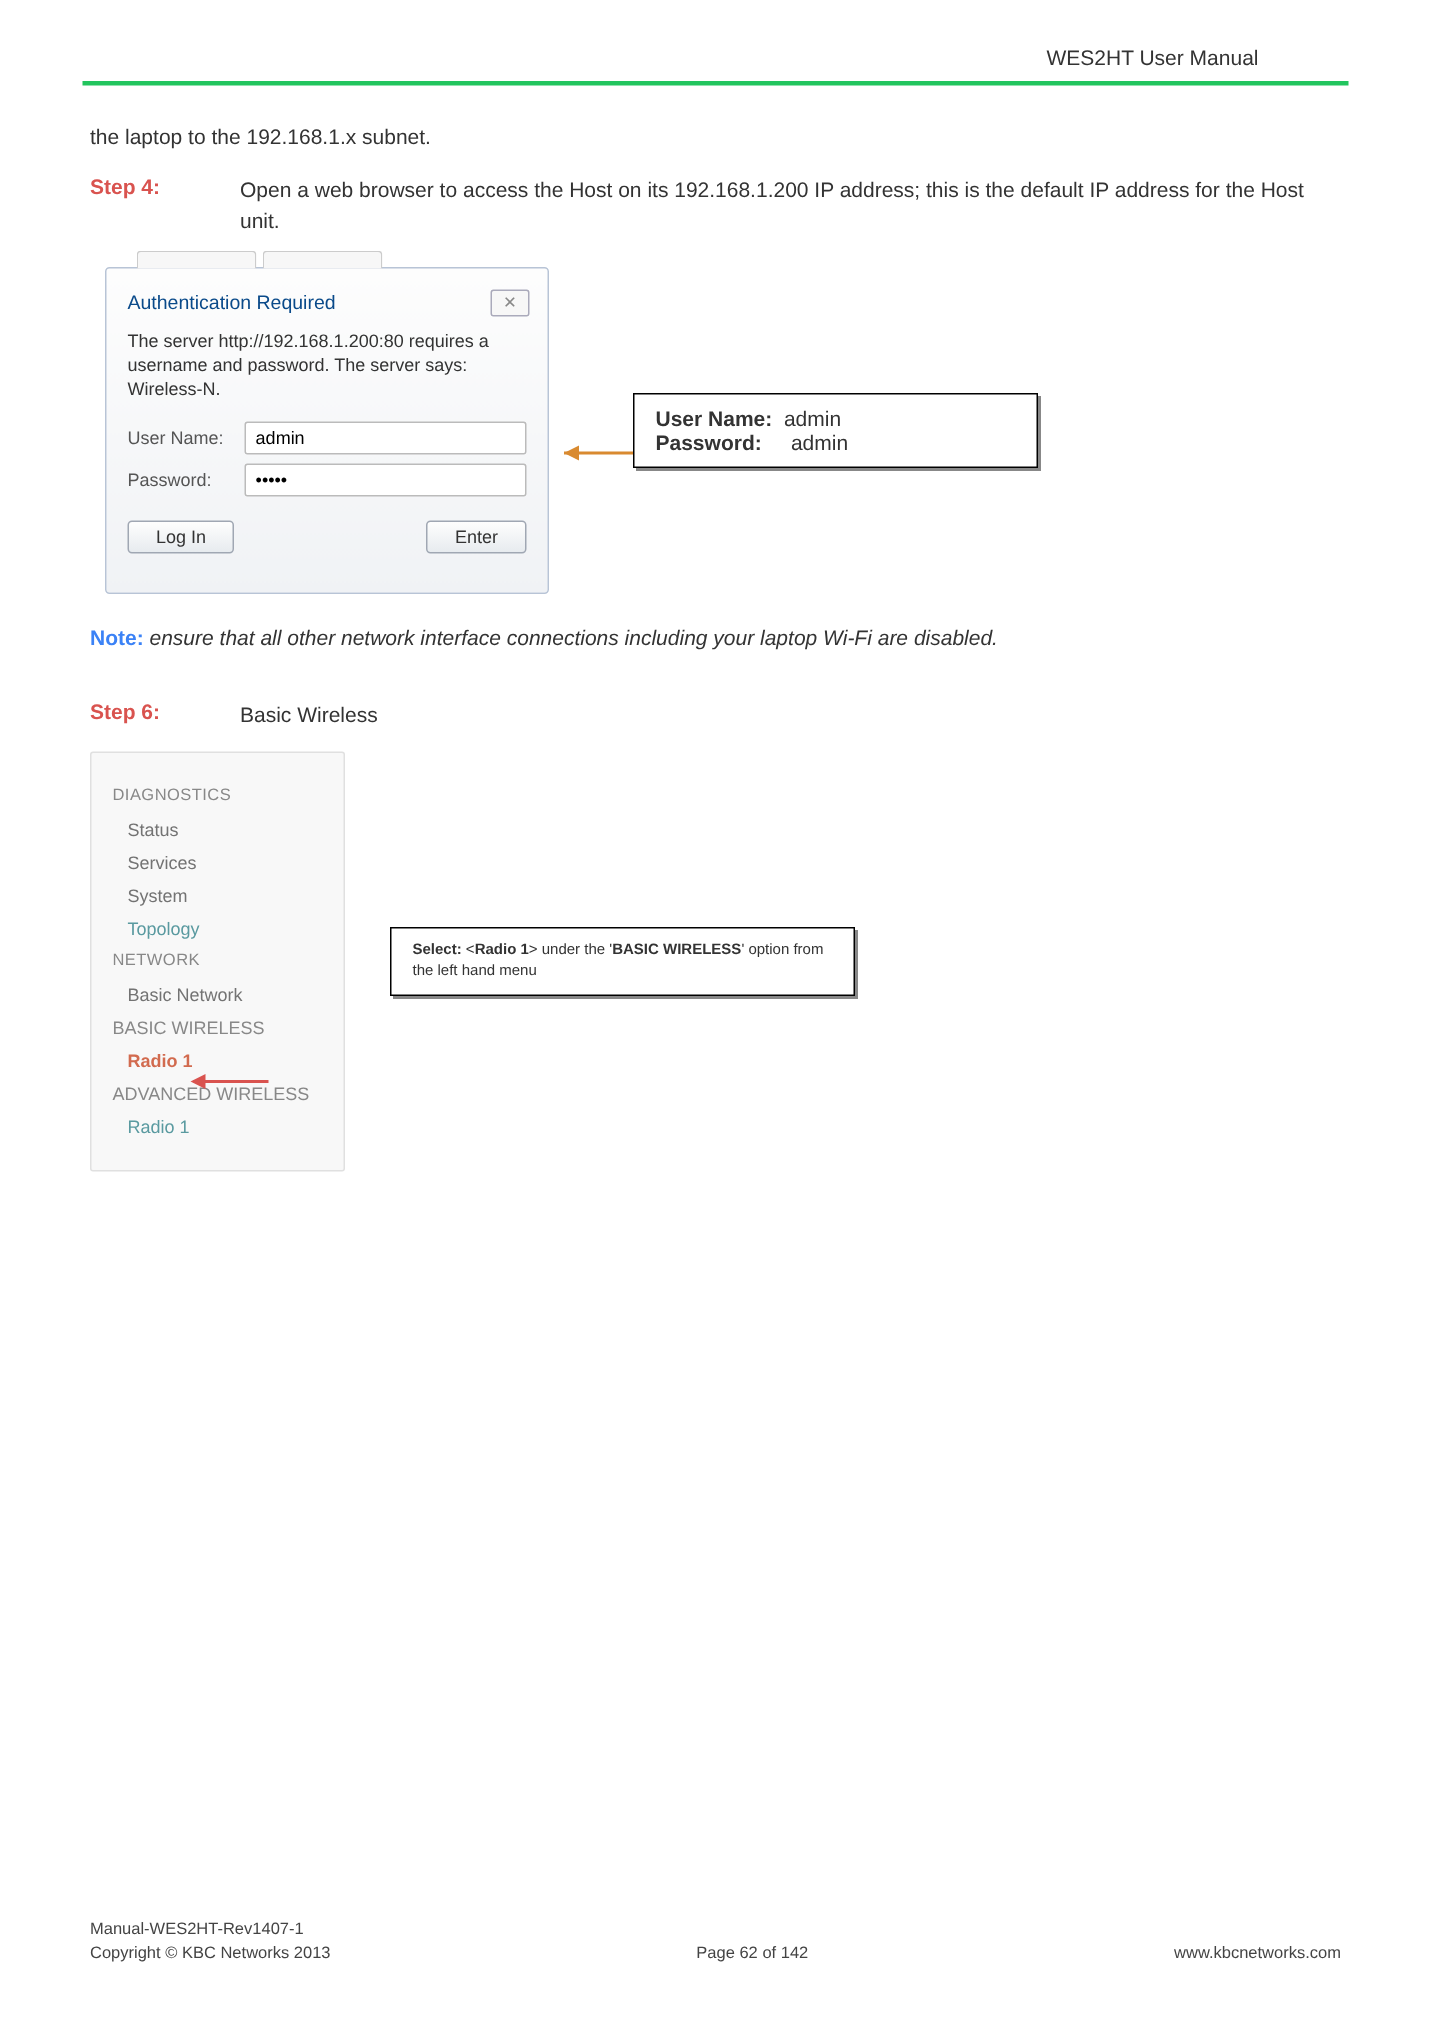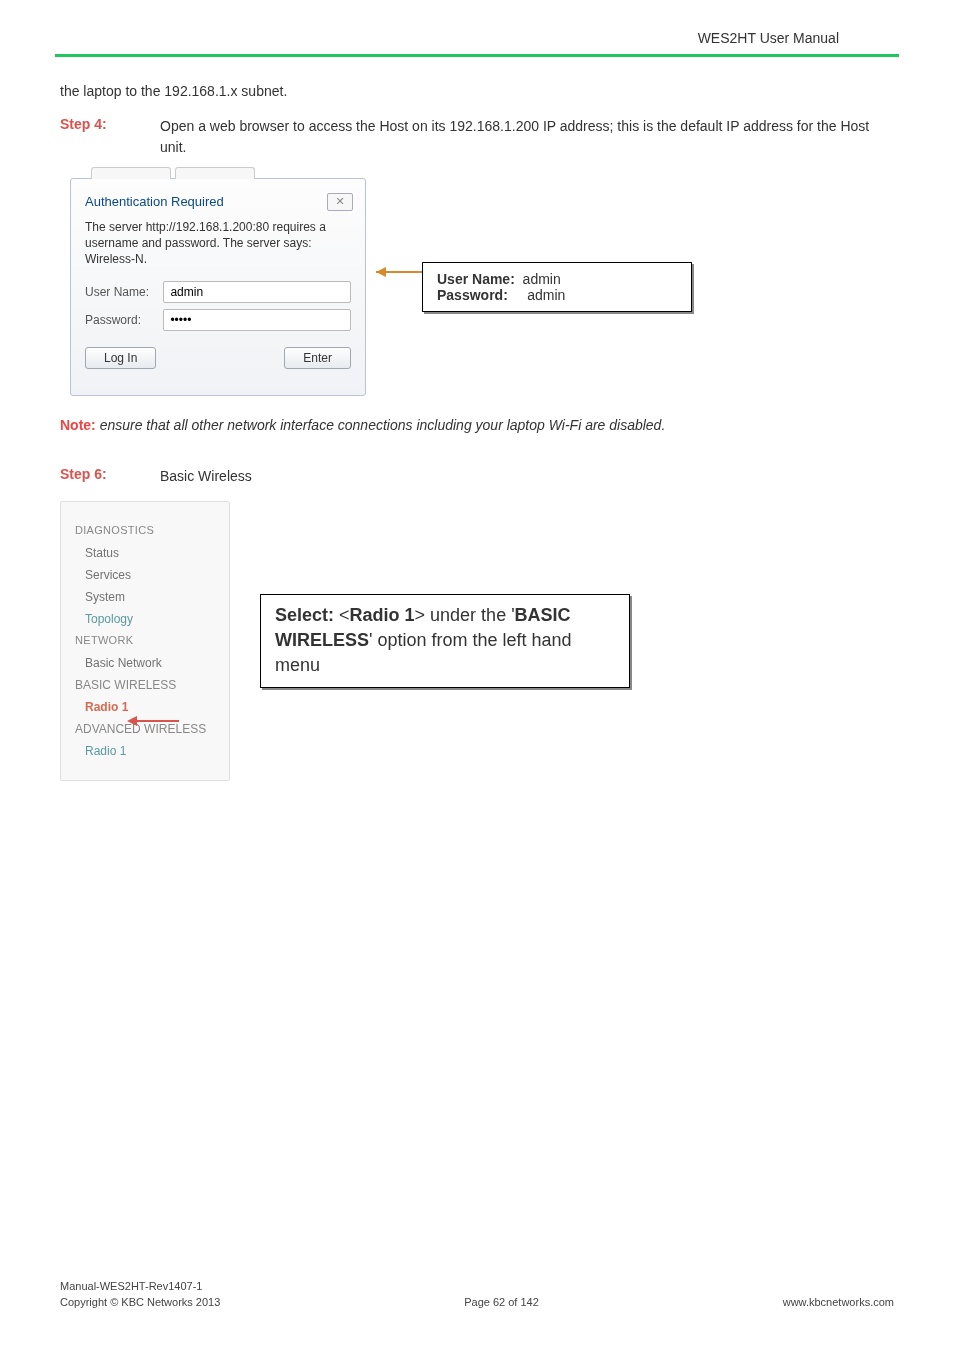--- a/index.html
+++ b/index.html
@@ -126,21 +126,21 @@
     width: 270px;
   }
   .callout b { font-weight: bold; }
   .note-row {
     font-size:14px;
     margin: 18px 0 30px 0;
     font-style: italic;
     color:#333;
     line-height:1.4;
   }
-  .note-row .note-label { color:#ef4444; font-weight:bold; font-style: normal;}
+  .note-row .note-label { color:#3b82f6; font-weight:bold; font-style: normal;}
   
   .sidebar-row {
     display:flex;
     align-items:center;
     gap: 30px;
     margin-top: 8px;
   }
   .sidebar {
     border:1px solid #e0e0e0;
     border-radius:2px;
@@ -154,22 +154,22 @@
   .sb-item { font-size:12px;color:#737373;padding:4px 0 4px 10px;}
   .sb-item.gray { color:#888; padding-left:0;}
   .sb-item.bold { color:#d26b4f; font-weight:bold; padding-left:10px;}
   .sb-item.sub { padding-left:10px;}
   .sb-item.teal { color:#5a9aa0;}
   .callout2 {
     border:1.5px solid #000;
     box-shadow: 2px 2px 0 #888;
     padding: 8px 14px;
     background:#fff;
-    font-size:18px;
-    width: 370px;
+    font-size:10px;
+    width: 310px;
     line-height:1.4;
   }
   .footer {
     position:absolute;
     bottom: 40px;
     left: 60px;
     right: 60px;
     display:flex;
     justify-content: space-between;
     font-size:11px;
@@ -214,21 +214,21 @@
           <label>Password:</label>
           <input type="text" value="•••••" style="">
         </div>
         <div class="dlg-buttons">
           <button class="dlg-btn">Log In</button>
           <button class="dlg-btn">Enter</button>
         </div>
       </div>
     </div>
 
-    <div style="position:relative;display:flex;align-items:flex-start;">
+    <div style="position:relative;display:flex;align-items:flex-end;">
       <svg width="60" height="20" style="margin-left:-40px;margin-right:-4px;">
         <line x1="10" y1="10" x2="58" y2="10" stroke="#d98a30" stroke-width="2"></line>
         <polygon points="10,10 20,5 20,15" fill="#d98a30"></polygon>
       </svg>
       <div class="callout">
         <div>
           <b>User Name:</b>
           &nbsp;<span>admin</span>
         </div>
         <div>

